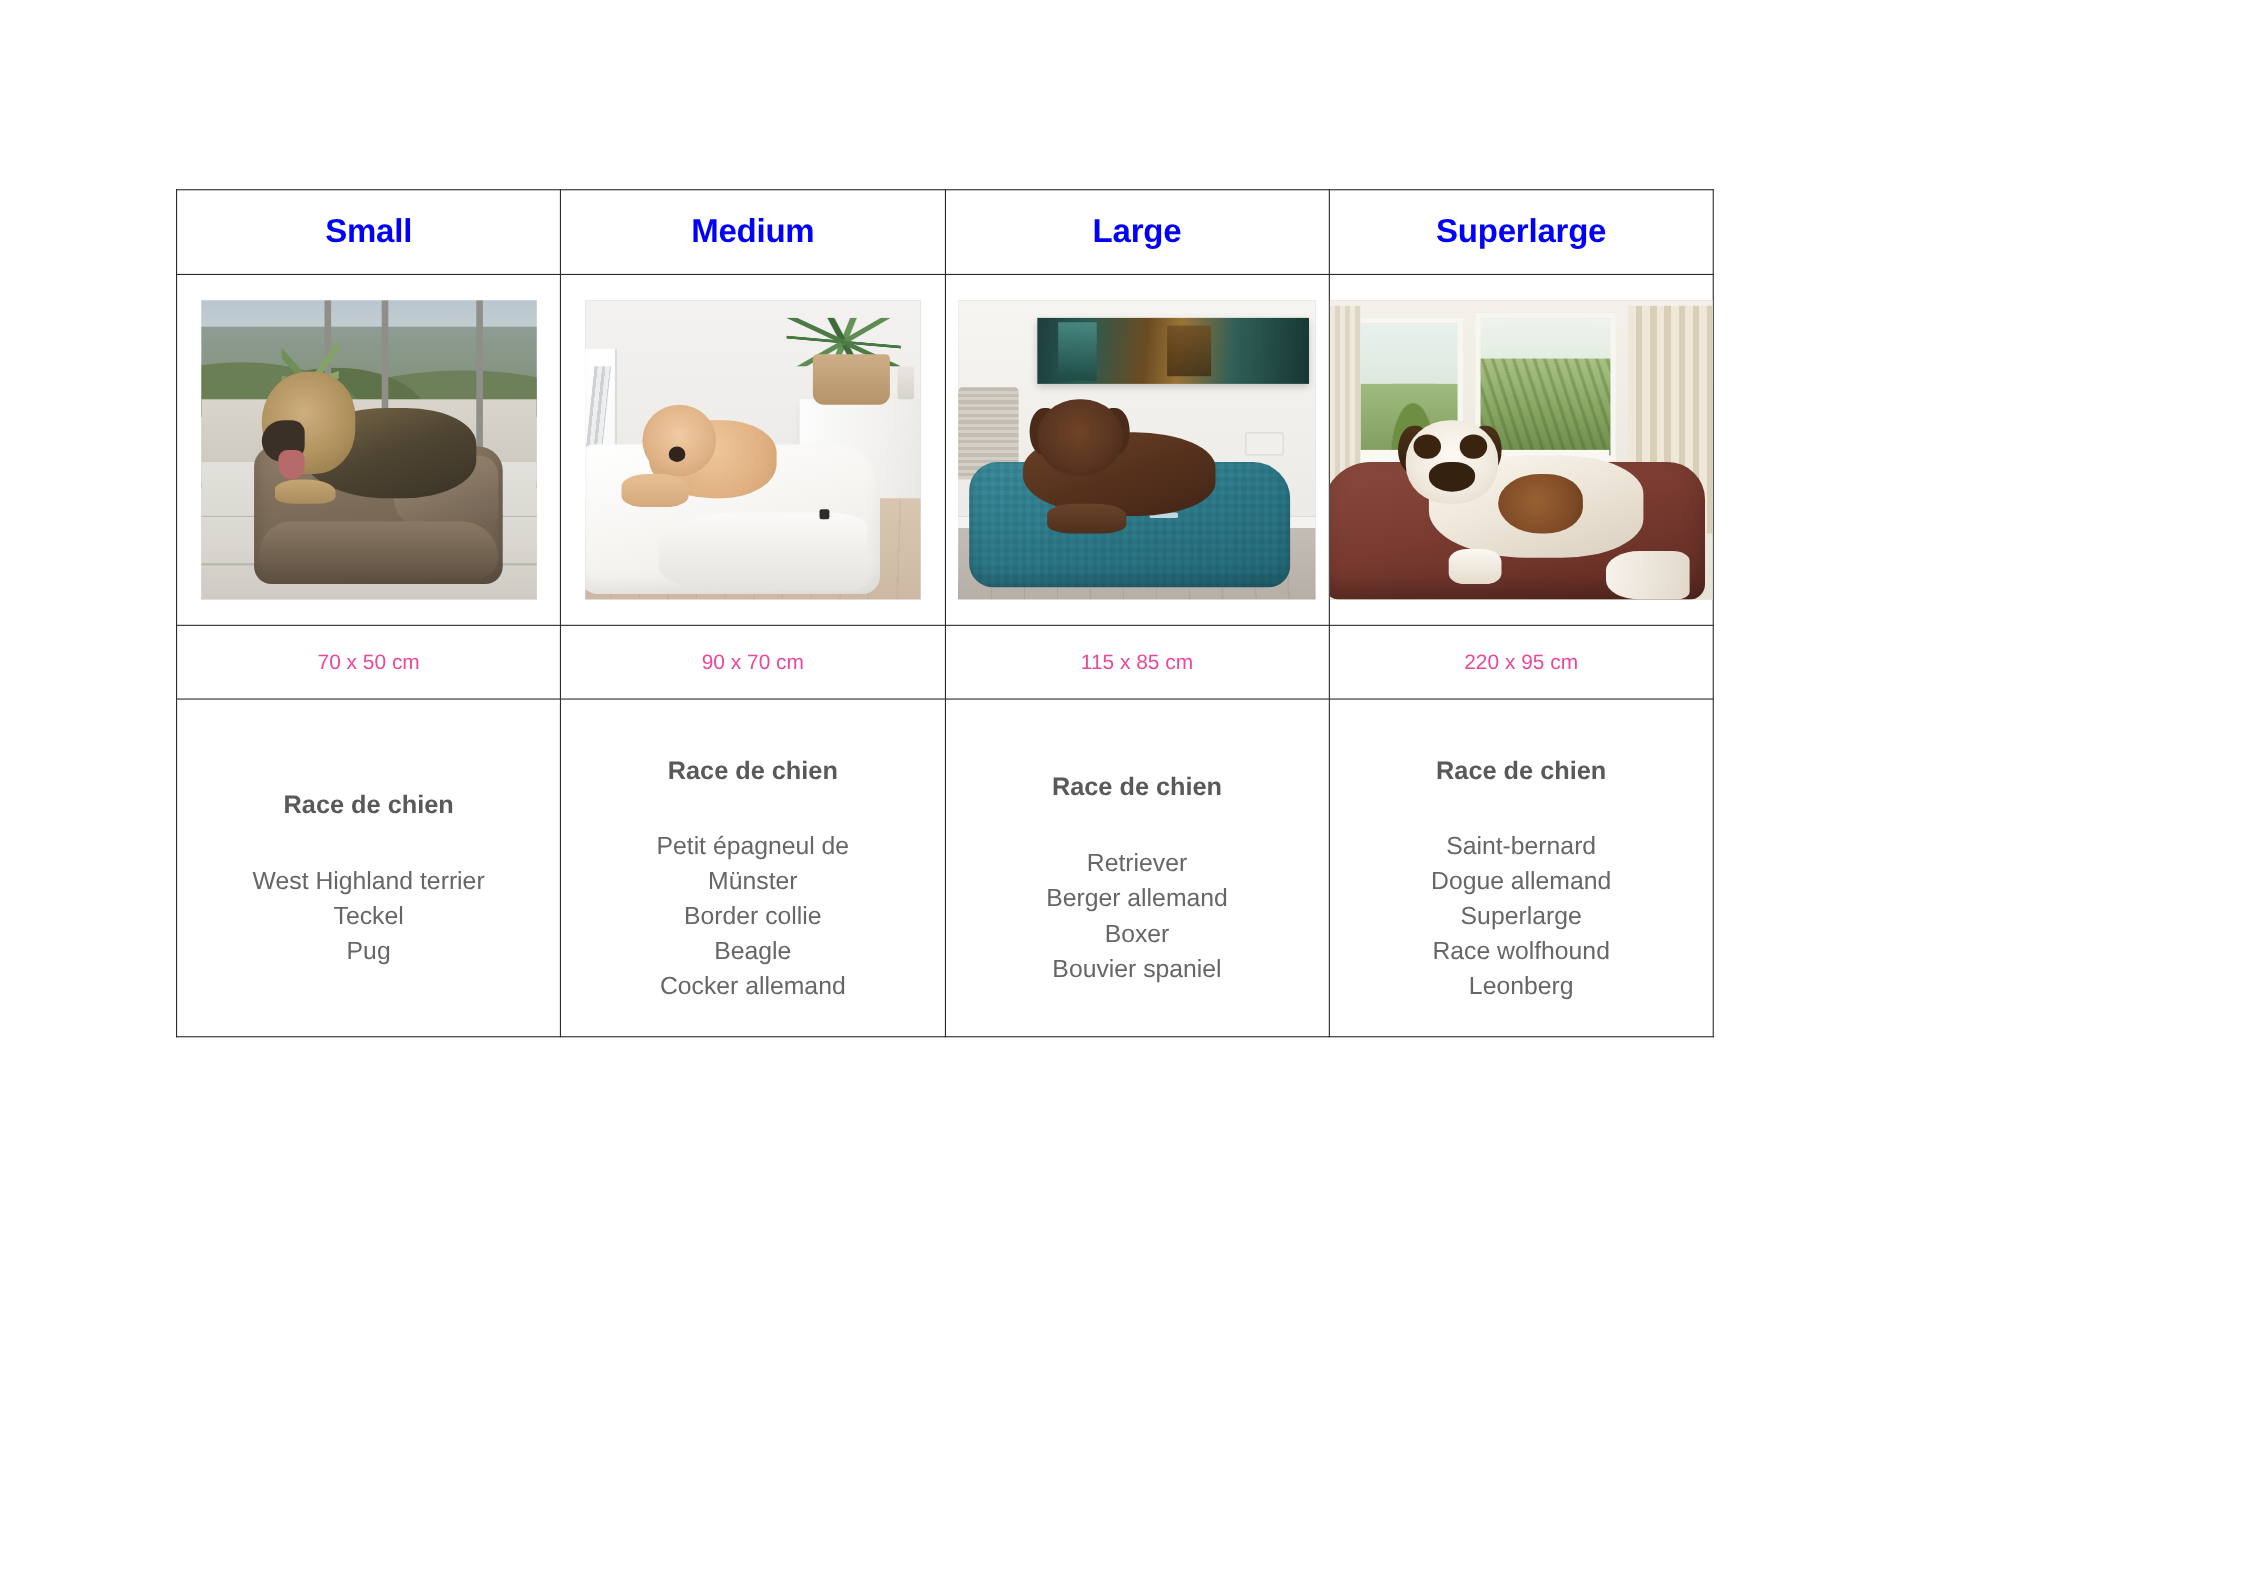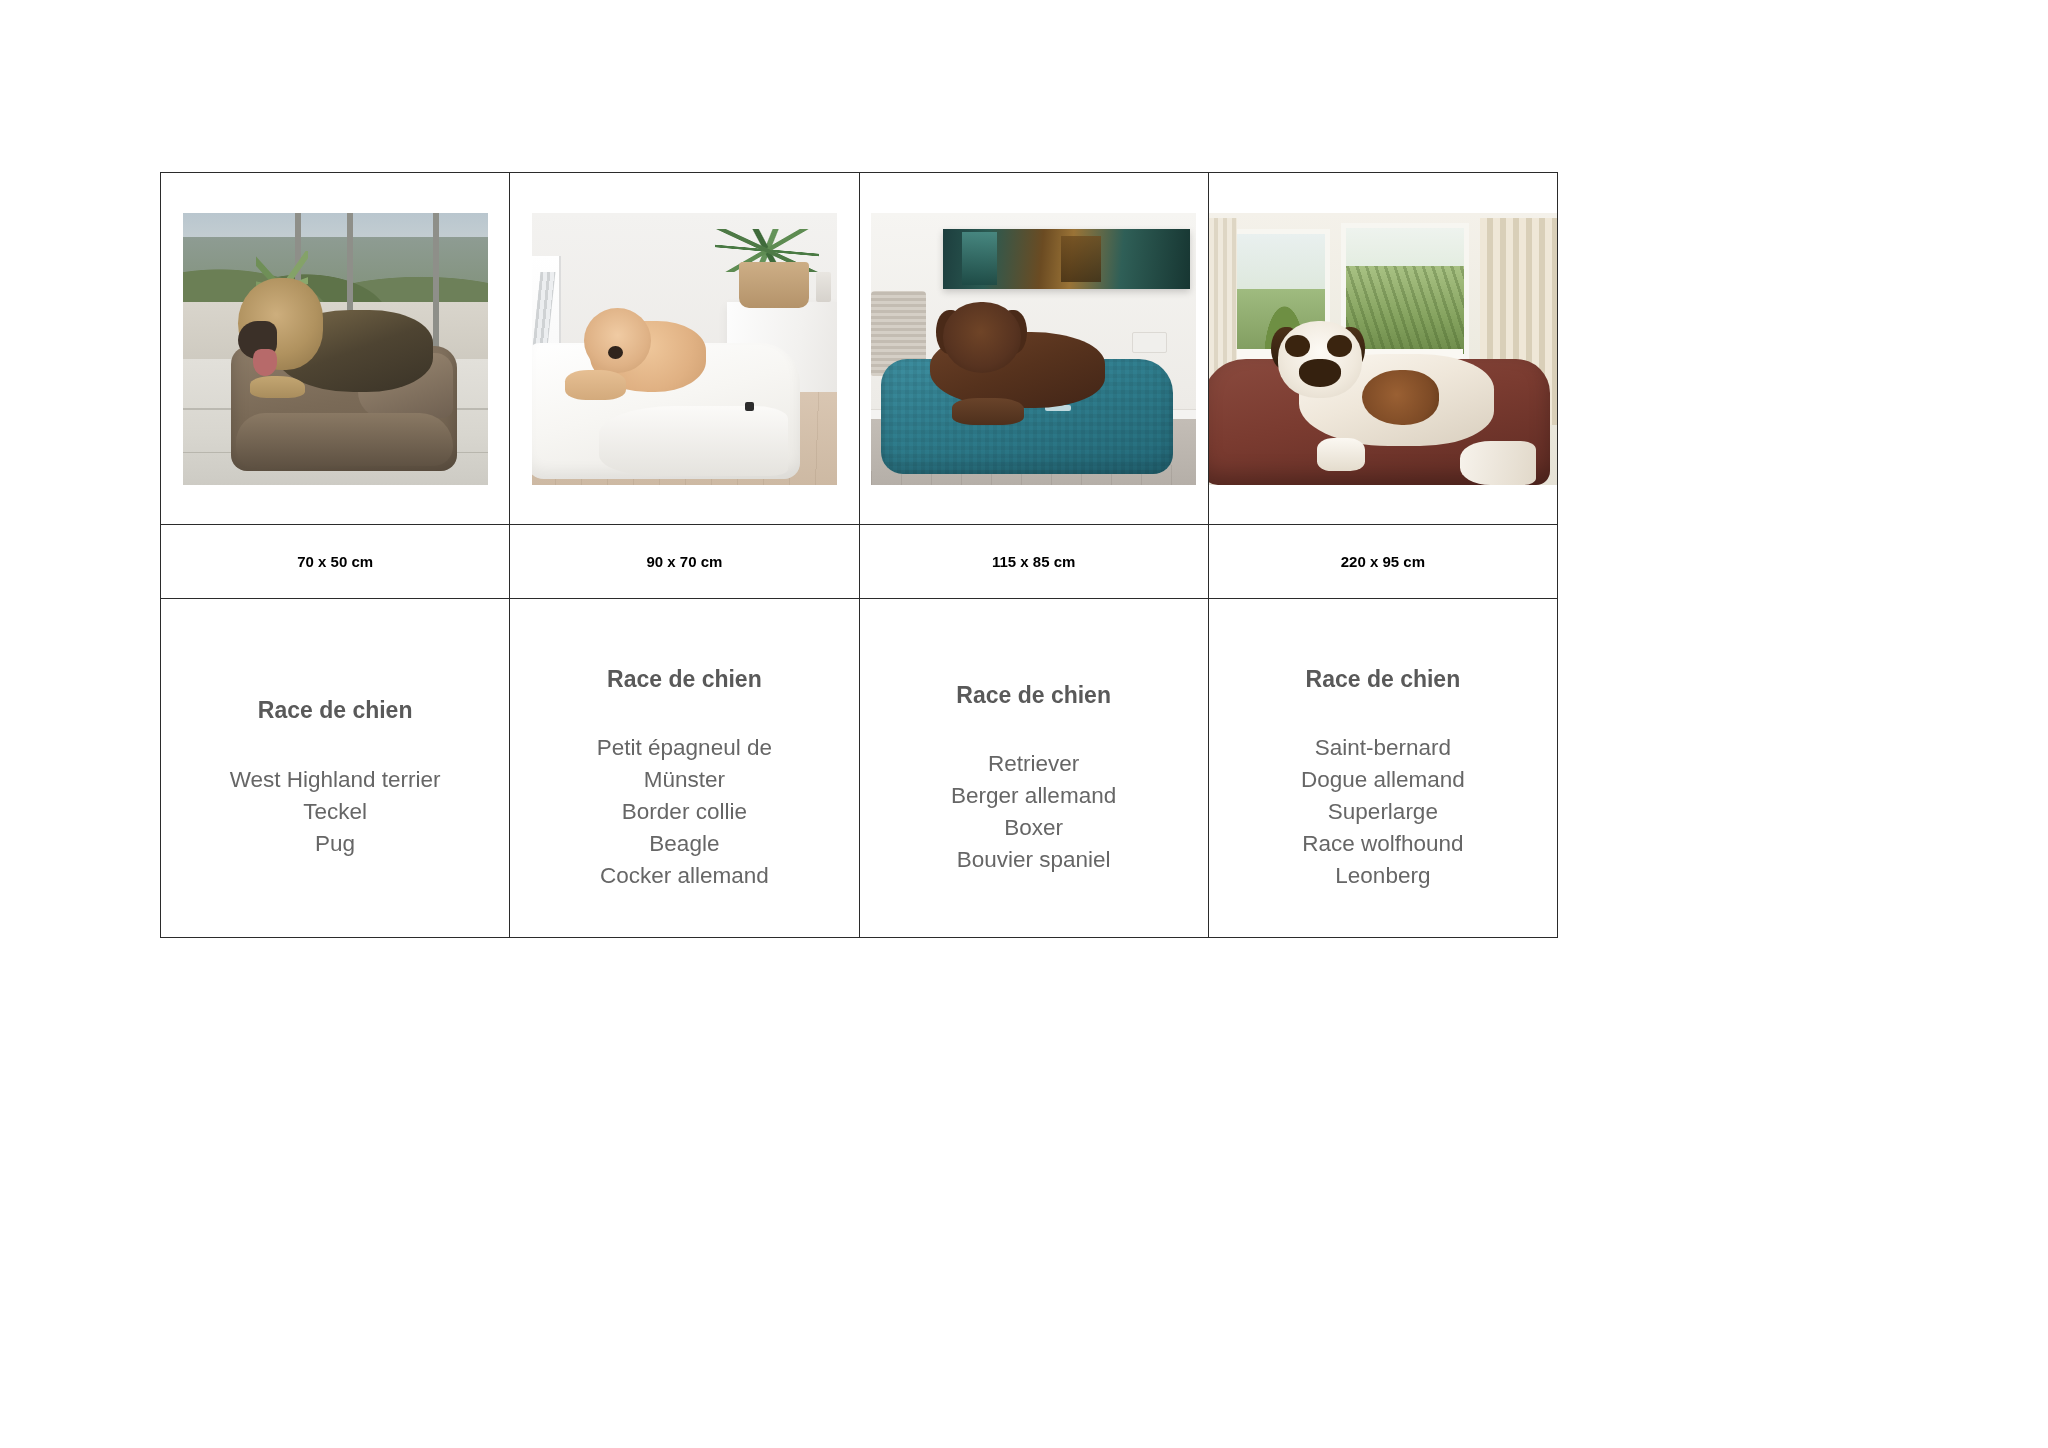--- a/index.html
+++ b/index.html
@@ -435,23 +435,23 @@
   }
   .p4-dog-tail {
     right: 6%; bottom: 0%; width: 22%; height: 16%;
     background: linear-gradient(100deg,#f7f3ec,#e1d8c9);
     border-radius: 40% 20% 16% 40%;
   }
 
   
   .row-dims td { height: 66px; }
   .dim-label {
-    color: #000000;
-    font-weight: bold;
-    font-size: 15px;
+    color: #ec4899;
+    font-weight: normal;
+    font-size: 19px;
     line-height: 1;
     display: block;
   }
 
   
   .row-breeds td { height: 306px; vertical-align: top; }
   .breed-cell {
     padding-top: 22px;
   }
   .breed-title {
@@ -475,20 +475,34 @@
   }
 </style>
 </head>
 <body>
 
 <div id="page">
 
   <table id="size-table">
 
     <tbody>
+        <tr class="row-header">
+      <td>
+        <span class="hdr-label">Small</span>
+      </td>
+      <td>
+        <span class="hdr-label">Medium</span>
+      </td>
+      <td>
+        <span class="hdr-label">Large</span>
+      </td>
+      <td>
+        <span class="hdr-label">Superlarge</span>
+      </td>
+    </tr>
 
     <tr class="row-photo">
 
       <td>
         <div class="photo-wrap">
           <div class="photo ph-small">
             <div class="layer p1-floor-out"></div>
             <div class="layer p1-sky"></div>
             <div class="layer p1-hills"></div>
             <div class="layer p1-terrace"></div>

